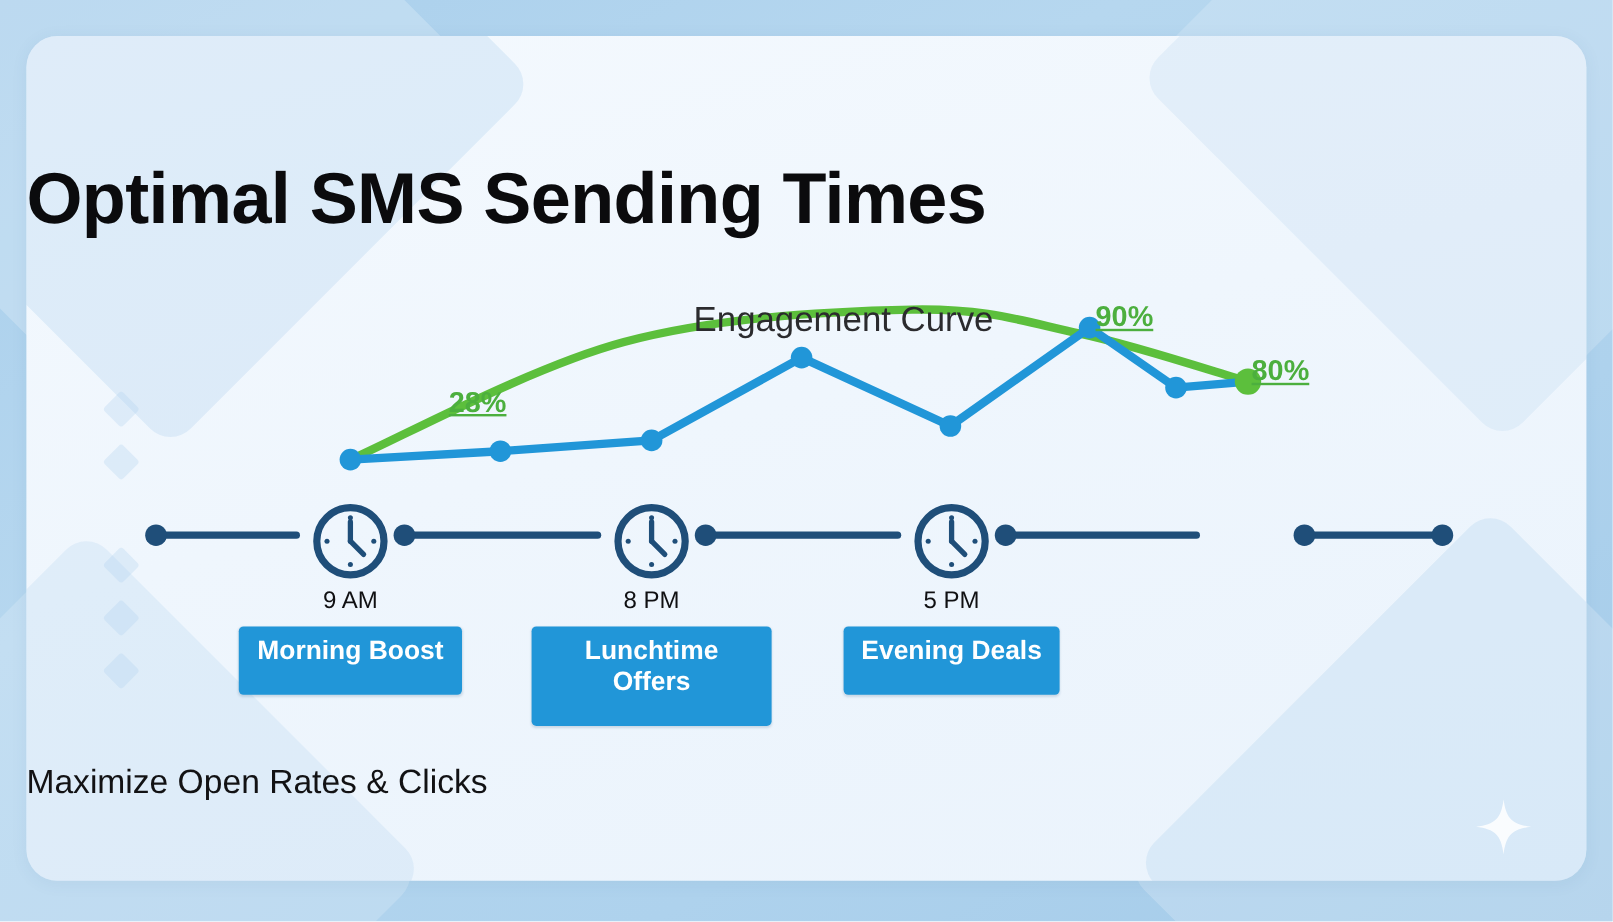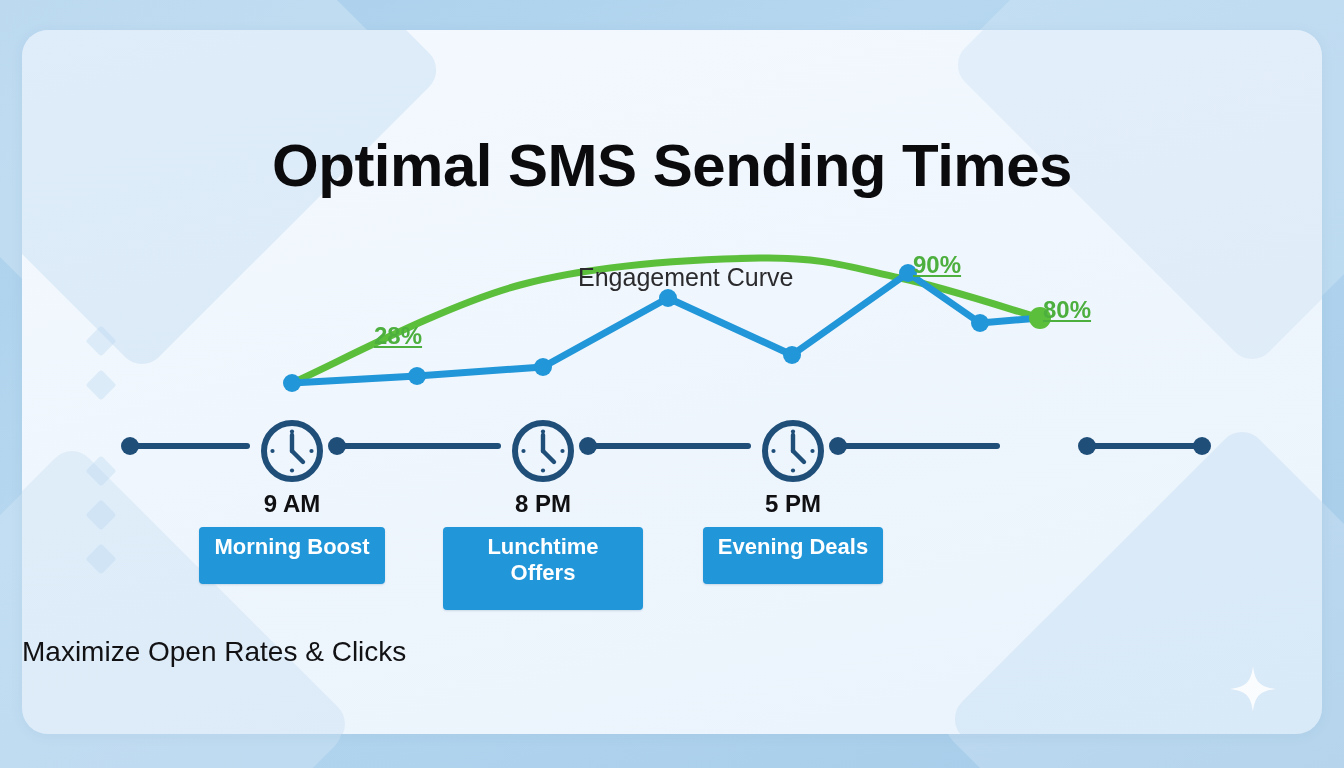--- a/index.html
+++ b/index.html
@@ -127,21 +127,20 @@
     bottom: 22px;
     width: 46px;
     height: 46px;
   }
 
   
   #title {
     position: absolute;
     left: 0; right: 0;
     top: 101px;
-    text-align: center;
     font-size: 60px;
     font-weight: 700;
     letter-spacing: -0.5px;
     color: #0b0b0d;
     font-family: "Liberation Sans", sans-serif;
   }
   #subtitle {
     position: absolute;
     left: 0; right: 0;
     top: 592px;
@@ -155,24 +154,23 @@
 
   
   #chart-layer {
     position: absolute;
     left: 0; top: 0;
     width: 1300px;
     height: 704px;
   }
   .curve-label {
     position: absolute;
-    font-size: 25px;
+    font-size: 29px;
     color: #2b2b2e;
     white-space: nowrap;
-    margin-top: 12px;
   }
   .pct-label {
     position: absolute;
     font-size: 24px;
     font-weight: 700;
     color: #4caf3e;
     white-space: nowrap;
     text-decoration: underline;
   }
 
@@ -190,22 +188,22 @@
     margin-left: -100px;
     text-align: center;
   }
   .clock-wrap {
     width: 66px;
     height: 66px;
     margin: 0 auto;
   }
   .time-label {
     margin-top: 6px;
-    font-size: 24px;
-    font-weight: 700;
+    font-size: 20px;
+    font-weight: 400;
     color: #101012;
     font-family: "Liberation Sans", sans-serif;
   }
   .badge {
     display: inline-block;
     margin-top: 9px;
     padding: 7px 15px 24px 15px;
     background: #2196d8;
     color: #ffffff;
     font-size: 22px;

